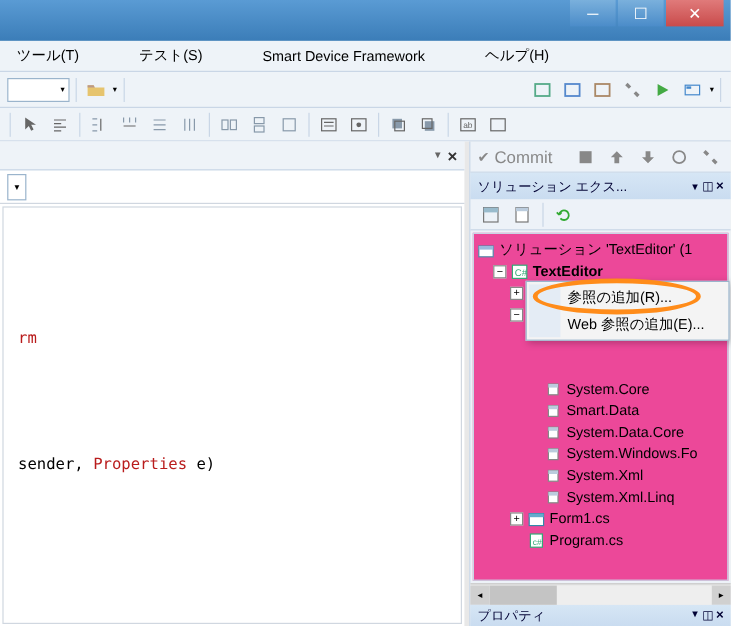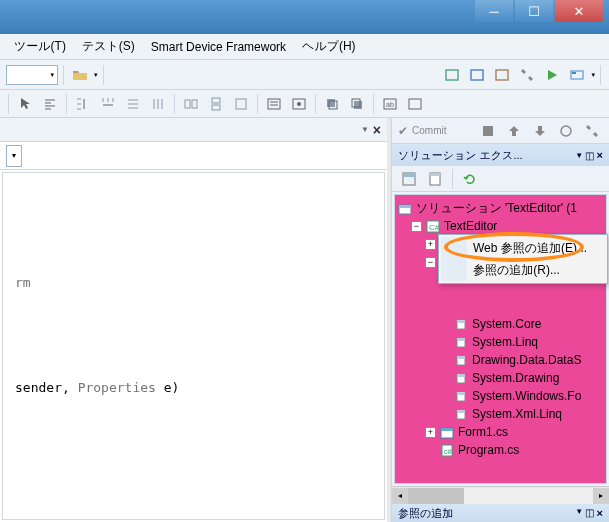--- a/index.html
+++ b/index.html
@@ -6,21 +6,21 @@
 body { font-family: "Meiryo UI", "Segoe UI", sans-serif; font-size: 12px; background: #f0f0f0; width: 609px; height: 522px; overflow: hidden; position: relative; }
 
 
 .titlebar { height: 34px; background: linear-gradient(#5a9bd4, #3b7db8); position: relative; }
 .winbtns { position: absolute; top: 0; right: 6px; display: flex; }
 .winbtn { width: 38px; height: 22px; display: flex; align-items: center; justify-content: center; color: #fff; font-size: 13px; cursor: pointer; margin-left: 2px; }
 .winbtn.min { background: linear-gradient(#7ab0dc, #4b8cc9); }
 .winbtn.max { background: linear-gradient(#7ab0dc, #4b8cc9); }
 .winbtn.close { background: linear-gradient(#e07a7a, #c94b4b); width: 48px; }
 
-.menubar { height: 26px; background: #eef3f8; border-bottom: 1px solid #c9d6e6; display: flex; align-items: center; padding-left: 6px; }
+.menubar { height: 26px; background: #eef3f8; border-bottom: 1px solid #c9d6e6; display: flex; align-items: center; padding-left: 6px; gap: 34px; }
 .menubar span { padding: 3px 8px; cursor: pointer; }
 
 .toolbar { height: 30px; background: #eef3f8; border-bottom: 1px solid #c9d6e6; display: flex; align-items: center; padding: 0 6px; gap: 3px; }
 .toolbar2 { height: 28px; background: #eef3f8; border-bottom: 1px solid #c9d6e6; display: flex; align-items: center; padding: 0 6px; gap: 3px; }
 .tbtn { width: 22px; height: 22px; display: flex; align-items: center; justify-content: center; cursor: pointer; border-radius: 2px; }
 .tbtn svg { width: 16px; height: 16px; }
 .sep { width: 1px; height: 20px; background: #c9d6e6; margin: 0 2px; }
 .combo { width: 52px; height: 20px; background: #fff; border: 1px solid #9ab4cc; display: flex; align-items: center; justify-content: flex-end; padding-right: 3px; font-size: 7px; }
 
 .main { display: flex; height: calc(100% - 118px); }
@@ -28,37 +28,37 @@
 .editor-toolbar { height: 24px; background: #eef3f8; border-bottom: 1px solid #c9d6e6; display: flex; align-items: center; justify-content: flex-end; padding-right: 6px; gap: 4px; }
 .dark-x { color: #333; font-size: 14px; cursor: pointer; font-weight: bold; }
 
 .breadcrumb { height: 28px; display: flex; align-items: center; padding: 0 6px; border-bottom: 1px solid #d0d7e0; }
 .bc-combo { flex: 1; max-width: 340px; height: 22px; background: #fff; border: 1px solid #9ab4cc; display: flex; align-items: center; padding: 0 6px; font-family: Consolas, monospace; font-size: 12px; }
 .bc-icon { width: 14px; height: 14px; margin-right: 4px; background: #c8a; border-radius: 50%; }
 .bc-combo::after { content: "▾"; margin-left: auto; color: #666; font-size: 9px; }
 .bc-small { width: 16px; height: 22px; border: 1px solid #9ab4cc; background: #fff; margin-right: 4px; display: flex; align-items: center; justify-content: center; font-size: 8px; }
 
 .code { flex: 1; padding: 12px; font-family: Consolas, monospace; font-size: 13px; color: #000; white-space: pre; overflow: hidden; border: 1px solid #d0d7e0; margin: 2px; }
-.code .type { color: #737373; }
+.code .type { color: #b91c1c; }
 
 
 .solution-panel { width: 218px; background: #edf2f8; display: flex; flex-direction: column; border-left: 1px solid #c9d6e6; }
 .commit-bar { height: 26px; display: flex; align-items: center; padding: 0 6px; gap: 4px; border-bottom: 1px solid #c9d6e6; }
-.commit-bar .lbl { color: #888; font-size: 10px; }
+.commit-bar .lbl { color: #888; font-size: 14px; }
 .sp-title { height: 22px; background: linear-gradient(#d6e6f5,#c9dcf0); display: flex; align-items: center; padding: 0 6px; font-size: 11px; color: #003; justify-content: space-between; }
 .sp-title .ttl { white-space: nowrap; overflow: hidden; text-overflow: ellipsis; flex: 1; }
 .sp-title .ctrls { display: flex; gap: 2px; align-items: center; }
 .sp-toolbar { height: 26px; display: flex; align-items: center; padding: 0 6px; gap: 4px; border-bottom: 1px solid #c9d6e6; }
 
 .tree { flex: 1; background: #ec4899; padding: 4px 2px; overflow: hidden; position: relative; border: 1px solid #c9d6e6; margin: 2px; }
 .tree-node { display: flex; align-items: center; height: 18px; font-size: 12px; white-space: nowrap; }
 .exp { width: 11px; height: 11px; border: 1px solid #888; display: flex; align-items: center; justify-content: center; font-size: 9px; line-height: 1; margin-right: 3px; background: #fff; cursor: pointer; }
 .ticon { width: 16px; height: 14px; margin-right: 3px; display: flex; align-items: center; justify-content: center; }
 .ticon svg { width: 14px; height: 13px; }
-.bold { font-weight: normal; }
+.bold { font-weight: bold; }
 .ind1 { padding-left: 14px; }
 .ind2 { padding-left: 28px; }
 .ind3 { padding-left: 42px; }
 
 
 .ctx { position: absolute; left: 438px; top: 234px; width: 170px; background: #f4f4f4; border: 1px solid #9ab4cc; box-shadow: 2px 2px 6px rgba(0,0,0,0.25); padding: 2px; z-index: 10; }
 .ctx-left { position: absolute; left: 2px; top: 2px; bottom: 2px; width: 26px; background: #e4ecf5; }
 .ctx-item { height: 22px; display: flex; align-items: center; padding-left: 32px; position: relative; font-size: 12px; }
 .highlight-ring { position: absolute; left: 444px; top: 232px; width: 140px; height: 30px; border: 4px solid #ff8c1a; border-radius: 50%; z-index: 11; pointer-events: none; }
 
@@ -363,51 +363,51 @@
           <span>System.Core</span>
         </div>
       <div class="tree-node ind3">
           <span style="width:14px"></span>
           <span class="ticon">
             <svg viewBox="0 0 14 13">
               <rect x="3" y="2" width="8" height="9" fill="#fff" stroke="#888"></rect>
               <rect x="3" y="2" width="8" height="3" fill="#bcd"></rect>
             </svg>
           </span>
-          <span>System.Linq</span>
-        </div>
-      <div class="tree-node ind3">
-          <span style="width:14px"></span>
-          <span class="ticon">
-            <svg viewBox="0 0 14 13">
-              <rect x="3" y="2" width="8" height="9" fill="#fff" stroke="#888"></rect>
-              <rect x="3" y="2" width="8" height="3" fill="#bcd"></rect>
-            </svg>
-          </span>
-          <span>Drawing.Data.DataS</span>
-        </div>
-      <div class="tree-node ind3">
-          <span style="width:14px"></span>
-          <span class="ticon">
-            <svg viewBox="0 0 14 13">
-              <rect x="3" y="2" width="8" height="9" fill="#fff" stroke="#888"></rect>
-              <rect x="3" y="2" width="8" height="3" fill="#bcd"></rect>
-            </svg>
-          </span>
-          <span>System.Drawing</span>
+          <span>Smart.Data</span>
+        </div>
+      <div class="tree-node ind3">
+          <span style="width:14px"></span>
+          <span class="ticon">
+            <svg viewBox="0 0 14 13">
+              <rect x="3" y="2" width="8" height="9" fill="#fff" stroke="#888"></rect>
+              <rect x="3" y="2" width="8" height="3" fill="#bcd"></rect>
+            </svg>
+          </span>
+          <span>System.Data.Core</span>
         </div>
       <div class="tree-node ind3">
           <span style="width:14px"></span>
           <span class="ticon">
             <svg viewBox="0 0 14 13">
               <rect x="3" y="2" width="8" height="9" fill="#fff" stroke="#888"></rect>
               <rect x="3" y="2" width="8" height="3" fill="#bcd"></rect>
             </svg>
           </span>
           <span>System.Windows.Fo</span>
+        </div>
+      <div class="tree-node ind3">
+          <span style="width:14px"></span>
+          <span class="ticon">
+            <svg viewBox="0 0 14 13">
+              <rect x="3" y="2" width="8" height="9" fill="#fff" stroke="#888"></rect>
+              <rect x="3" y="2" width="8" height="3" fill="#bcd"></rect>
+            </svg>
+          </span>
+          <span>System.Xml</span>
         </div>
       <div class="tree-node ind3">
           <span style="width:14px"></span>
           <span class="ticon">
             <svg viewBox="0 0 14 13">
               <rect x="3" y="2" width="8" height="9" fill="#fff" stroke="#888"></rect>
               <rect x="3" y="2" width="8" height="3" fill="#bcd"></rect>
             </svg>
           </span>
           <span>System.Xml.Linq</span>
@@ -434,32 +434,32 @@
       </div>
     </div>
     <div class="scrollbar-h">
       <div class="sb-btn">◂</div>
       <div class="sb-track">
           <div class="sb-thumb"></div>
         </div>
       <div class="sb-btn">▸</div>
     </div>
     <div class="prop-title">
-      <span>参照の追加</span>
+      <span>プロパティ</span>
       <span class="ctrls">
         <span style="font-size:8px">▼</span>
         <span style="font-size:10px">◫</span>
         <span style="font-size:11px;font-weight:bold">×</span>
       </span>
     </div>
   </div>
 </div>
 
 <div class="ctx">
   <div class="ctx-left"></div>
   <div class="ctx-item">
+      <span>参照の追加(R)...</span>
+    </div>
+  <div class="ctx-item">
       <span>Web 参照の追加(E)...</span>
     </div>
-  <div class="ctx-item">
-      <span>参照の追加(R)...</span>
-    </div>
 </div>
 <div class="highlight-ring"></div>
 
 </body></html>

